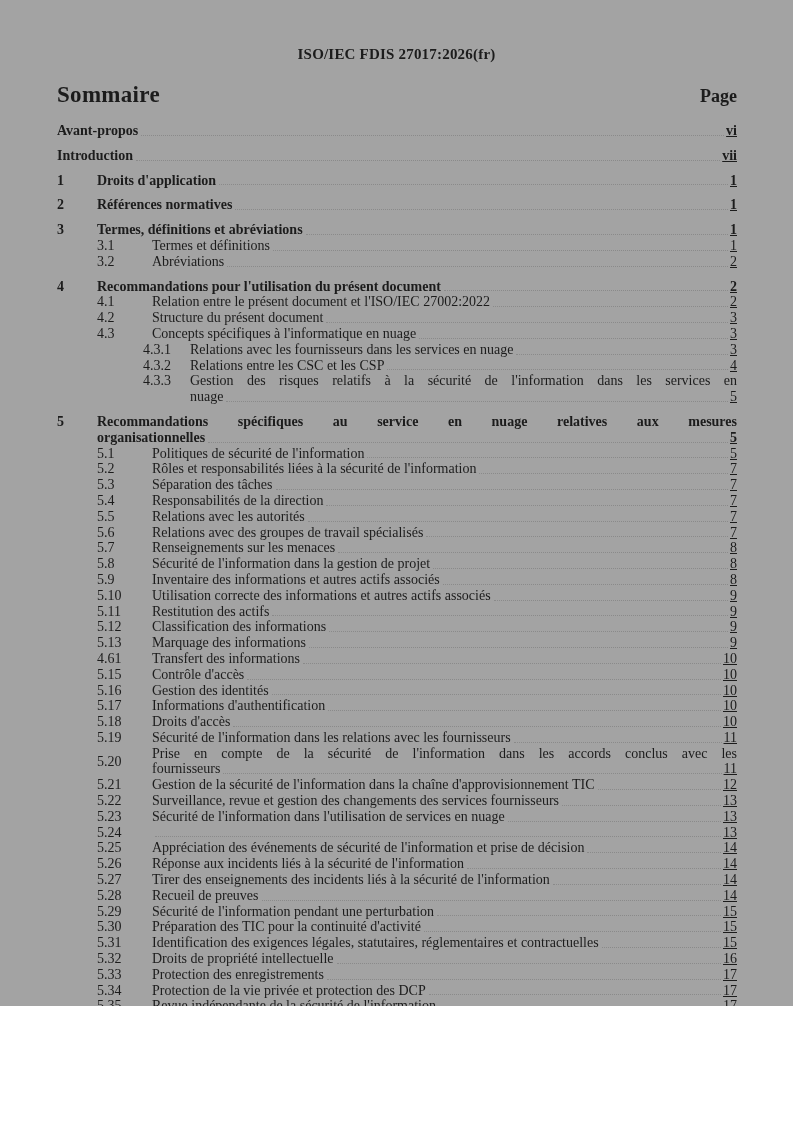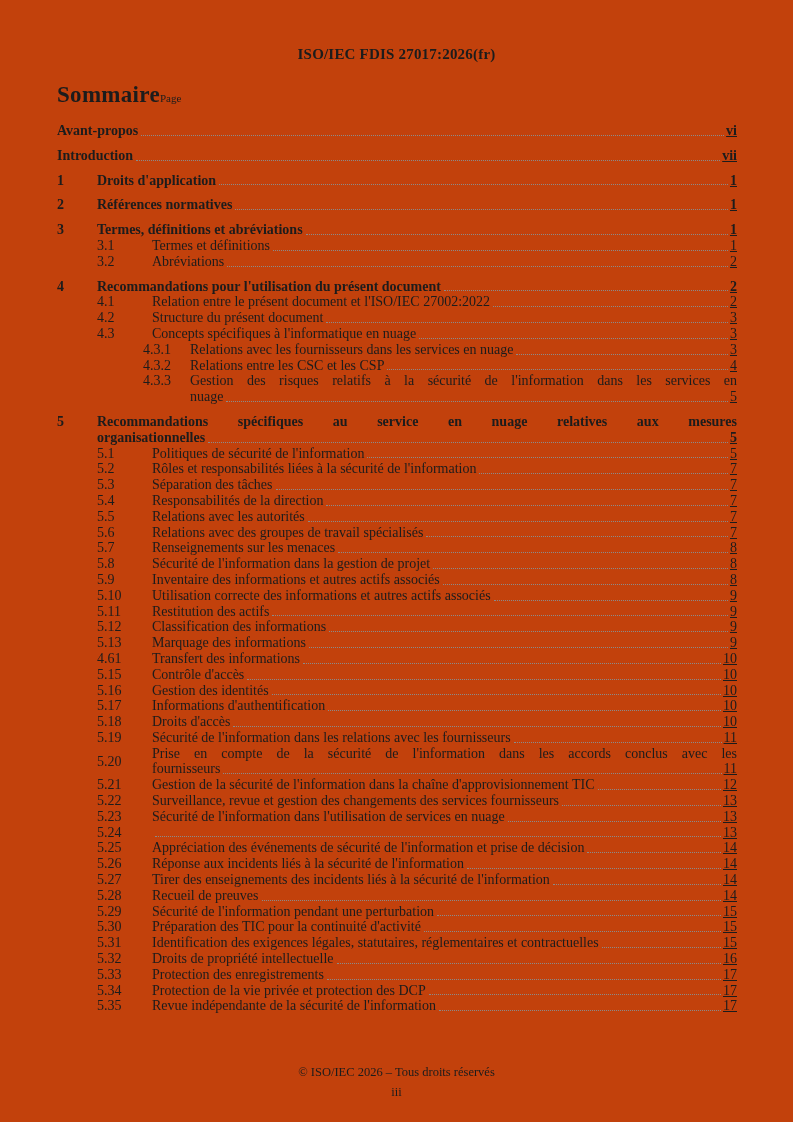--- a/index.html
+++ b/index.html
@@ -2,33 +2,33 @@
 <html><head>
 <meta charset="utf-8">
 <style>
   * { margin:0; padding:0; box-sizing:border-box; }
   html,body { background:#ffffff; }
   body {
     width:793px; height:1122px;
     font-family:"Liberation Serif", serif;
     color:#1c1c1c;
   }
-  .page { position:relative; width:793px; height:1122px; overflow:hidden; background:#c2410c; }
+  .page { position:relative; width:793px; height:1006px; overflow:hidden; background:#a3a3a3; }
 
   .doc-ref {
     position:absolute; top:46px; left:0; width:100%;
     text-align:center; font-weight:bold; font-size:15px; letter-spacing:0.2px;
   }
 
   .toc-header {
     position:absolute; top:82px; left:57px; right:56px;
-    display:flex; justify-content:flex-start; align-items:baseline;
+    display:flex; justify-content:space-between; align-items:baseline;
   }
   .toc-title { font-size:23px; font-weight:bold; letter-spacing:0.3px; }
-  .page-label { font-size:11px; font-weight:normal; }
+  .page-label { font-size:18px; font-weight:bold; }
 
   .toc-list { position:absolute; top:114px; left:57px; right:56px; font-size:14px; }
 
   .toc-row { display:flex; align-items:flex-start; line-height:15.8px; }
   .toc-row.major { margin-top:9px; font-weight:bold; }
   .num { flex:none; }
   .l1 .num { width:40px; }
   .l2 { padding-left:40px;align-items:center; } .l2 .num { width:55px; }
   .l3 { padding-left:86px; } .l3 .num { width:47px; }
   .body { flex:1; min-width:0; }

